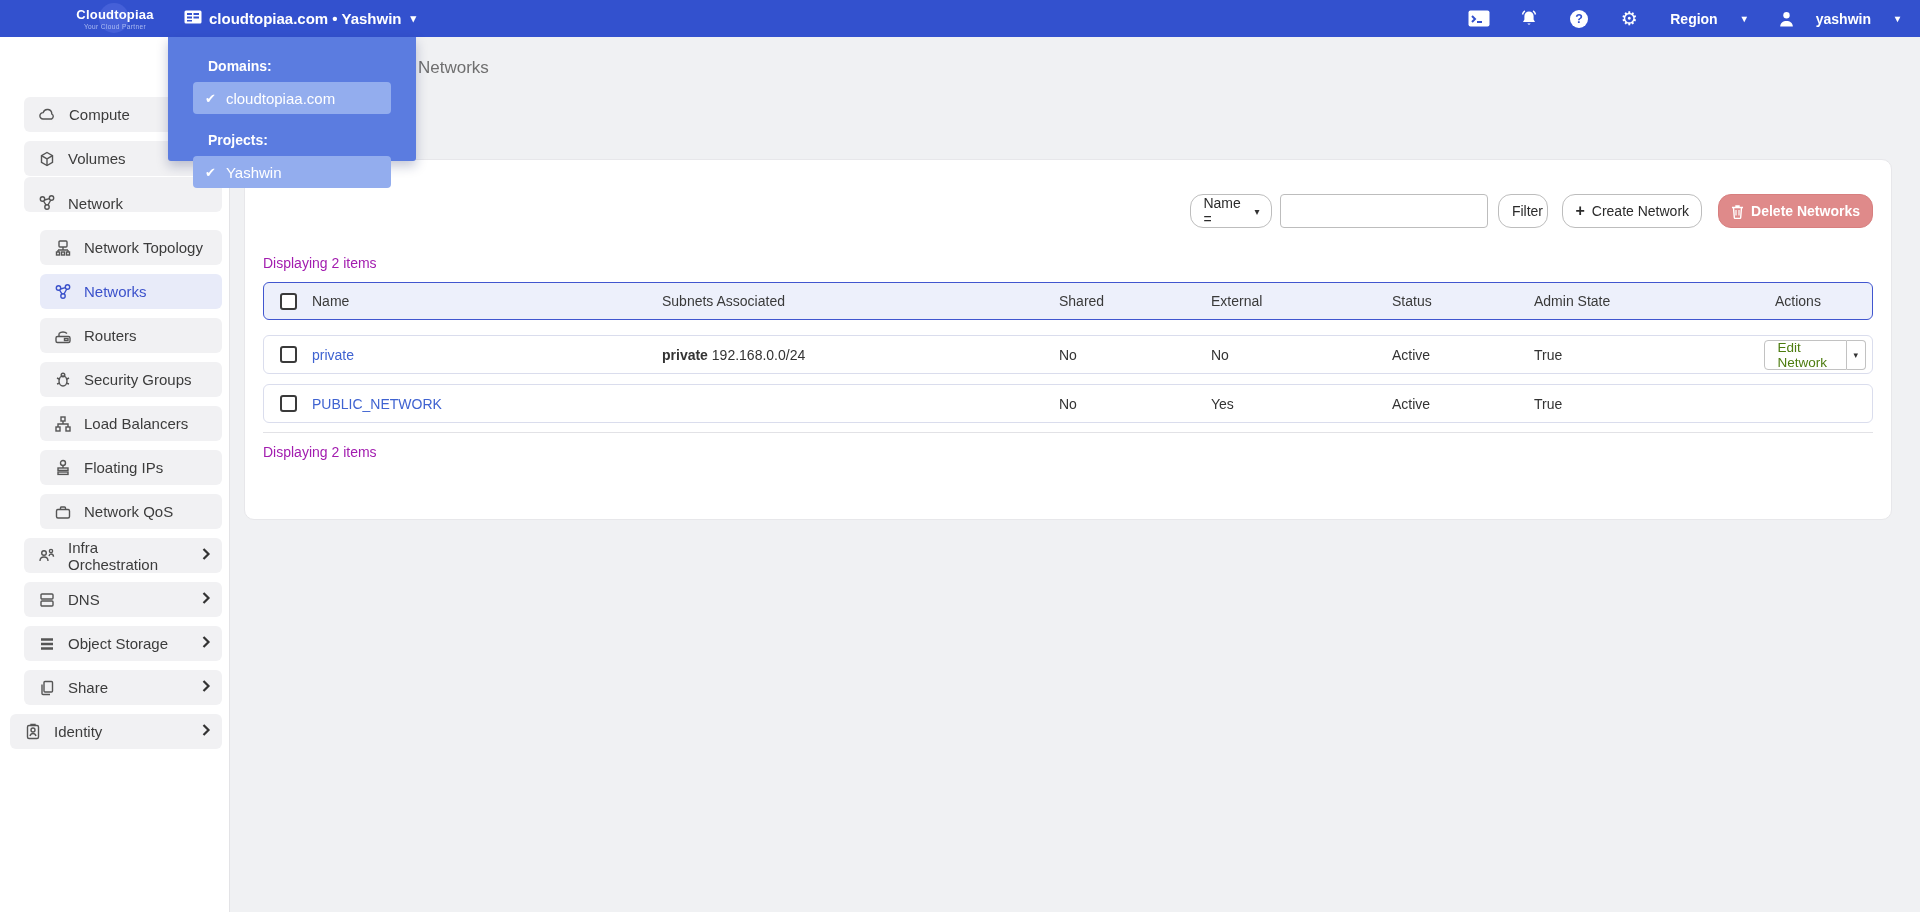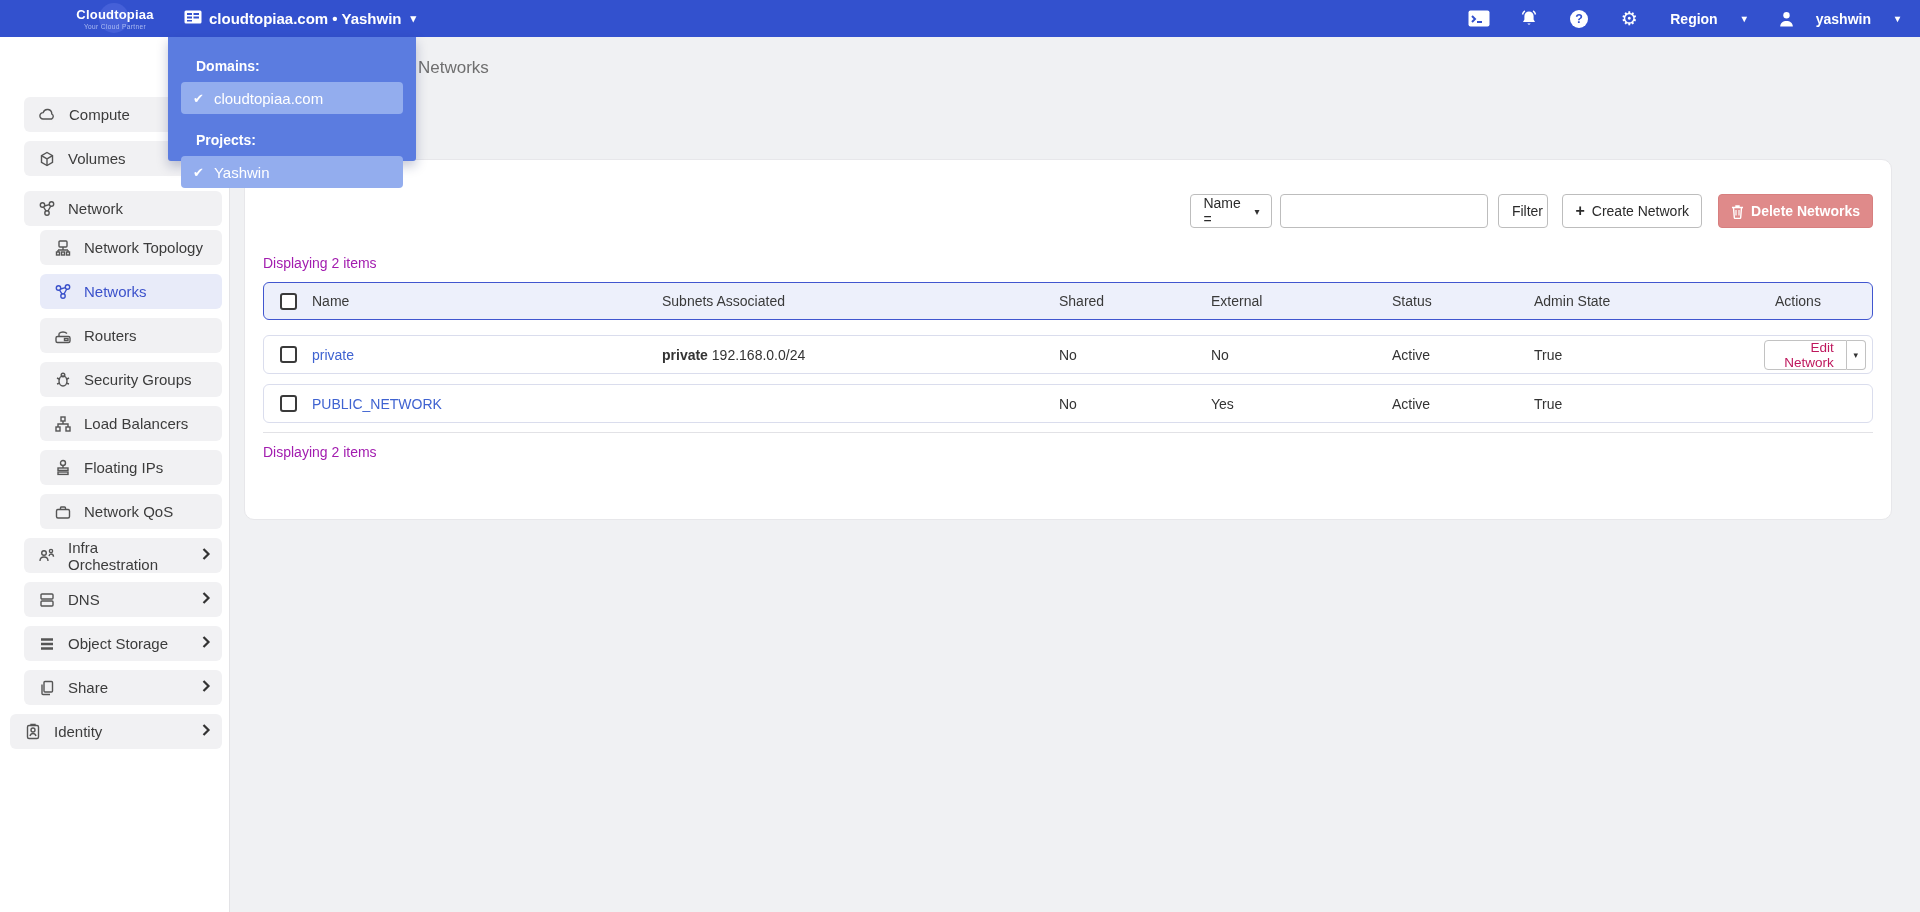--- a/index.html
+++ b/index.html
@@ -21,21 +21,21 @@
   .topbar-right { margin-left:auto; display:flex; align-items:center; gap:0; }
   .tb-icon { width:50px; height:37px; display:flex; align-items:center; justify-content:center;
     cursor:pointer; }
   .gear-glyph { color:#fff; font-size:19px; line-height:1; }
   .tb-drop { color:#fff; font-size:14px; font-weight:600; display:flex; align-items:center;
     gap:22px; padding:0 16px; height:37px; cursor:pointer; }
   .tb-drop .ctx-caret { font-size:10px; }
 
   
   .ctx-panel { position:absolute; left:168px; top:37px; width:248px; height:124px;
-    background:#5b7ce0; border-radius:0 0 3px 3px; z-index:50; padding:14px 13px;
+    background:#5b7ce0; border-radius:0 0 3px 3px; z-index:50; padding:14px 25px;
     box-shadow:0 5px 12px rgba(20,30,90,.25); }
   .ctx-head { color:#fff; font-size:14px; font-weight:bold; margin:7px 0 8px 15px; }
   .ctx-item { height:32px; background:#93adee; border-radius:4px; display:flex; align-items:center;
     gap:10px; padding:0 12px; color:#fff; font-size:15px; cursor:pointer; margin-bottom:4px; }
   .ctx-check { font-size:13px; }
 
   
   .sidebar { position:absolute; left:0; top:37px; width:230px; height:875px; background:#ffffff;
     border-right:1px solid #e3e3e6; z-index:10; }
   .side-item { position:absolute; height:35px; background:#f1f1f3; border-radius:6px;
@@ -46,21 +46,21 @@
   .side-item.active svg { stroke:#3b51cb; }
   .side-item svg { stroke:#555; fill:none; stroke-width:1.4; flex:0 0 auto; }
   .side-item .chev svg { stroke:#333; stroke-width:2.2; }
 
   
   .breadcrumb { position:absolute; left:418px; top:58px; font-size:17px; color:#6f6f6f; z-index:20; }
   .card { position:absolute; left:244px; top:159px; width:1648px; height:361px; background:#fff;
     border:1px solid #e7e7ea; border-radius:10px; padding:0 18px; z-index:15; }
 
   .toolbar { display:flex; justify-content:flex-end; align-items:center; margin-top:34px; height:34px; }
-  .btn { height:34px; background:#fff; border:1px solid #bdbdbd; border-radius:4px;
+  .btn { height:34px; background:#fff; border:1px solid #bdbdbd; border-radius:13px;
     font-size:14px; color:#2b2b2b; display:flex; align-items:center; justify-content:center;
     padding:0 12px; cursor:pointer; font-family:"Liberation Sans", sans-serif; }
   .name-filter { width:82px; gap:6px; }
   .name-filter .ctx-caret, .btn .caret-sm { font-size:10px; color:#333; }
   .filter-input { width:208px; height:34px; border:1px solid #bdbdbd; border-radius:4px;
     margin-left:8px; padding:0 10px; font-size:14px; outline:none; }
   .filter-btn { margin-left:10px; width:50px;padding-left:20px; }
   .create-btn { margin-left:14px; gap:7px; }
   .create-plus { font-weight:bold; font-size:16px; }
   .delete-btn { margin-left:16px; background:#df8a8a; border-color:#d77f7f; color:#fff;
@@ -74,21 +74,21 @@
   .tbl-row { margin-top:10px; height:39px; background:#fff; border:1px solid #dadded;
     border-radius:6px; font-size:14px; color:#333; }
   .tbl-row.first { margin-top:15px; }
   .chk { width:17px; height:17px; border:2px solid #3a3a3a; border-radius:3px; background:#fff;
     margin-left:16px; cursor:pointer; }
   .cell-link { color:#3f63d1; text-decoration:none; cursor:pointer; }
   .subnet-b { font-weight:bold; }
   .cell-actions { display:flex; justify-content:flex-end; padding-right:6px; }
   .split-btn { display:flex; height:30px; }
   .split-main { background:#fff; border:1px solid #c2c2c2; border-radius:4px 0 0 4px;
-    font-size:13.5px; color:#be185d; padding:0 12px; display:flex; align-items:center; cursor:pointer;text-align:right; }
+    font-size:13.5px; color:#4d7c0f; padding:0 12px; display:flex; align-items:center; cursor:pointer; }
   .split-caret { width:26px; background:#fff; border:1px solid #c2c2c2; border-left:none;
     border-radius:0 4px 4px 0; display:flex; align-items:center; justify-content:center;
     font-size:9px; color:#333; cursor:pointer; }
   .divider { margin-top:9px; border-top:1px solid #e2e2e6; }
   .count.bottom { margin-top:11px; }
 </style>
 </head>
 <body>
 
 <div class="topbar">
@@ -157,21 +157,21 @@
       </svg>
     <span>Compute</span>
   </div>
   <div class="side-item" style="left:24px; top:104px; width:198px;">
     <svg width="18" height="18" viewBox="0 0 18 18">
         <path d="M9 2.5l5.5 3.2v6.6L9 15.5l-5.5-3.2V5.7z"></path>
         <path d="M3.5 5.7L9 8.9l5.5-3.2M9 8.9v6.6"></path>
       </svg>
     <span>Volumes</span>
   </div>
-  <div class="side-item" style="left:24px; top:154px; width:198px;">
+  <div class="side-item" style="left:24px; top:140px; width:198px;align-items:flex-end;">
     <svg width="18" height="18" viewBox="0 0 18 18">
         <circle cx="4.5" cy="5" r="2.2"></circle>
         <circle cx="13.5" cy="4" r="2.2"></circle>
         <circle cx="9" cy="13" r="2.2"></circle>
         <path d="M6.5 6l4.8-1.4M5.5 7l2.6 4.2M12.8 6l-2.8 5"></path>
       </svg>
     <span>Network</span>
   </div>
   <div class="side-item" style="left:40px; top:193px; width:182px;">
     <svg width="18" height="18" viewBox="0 0 18 18">

